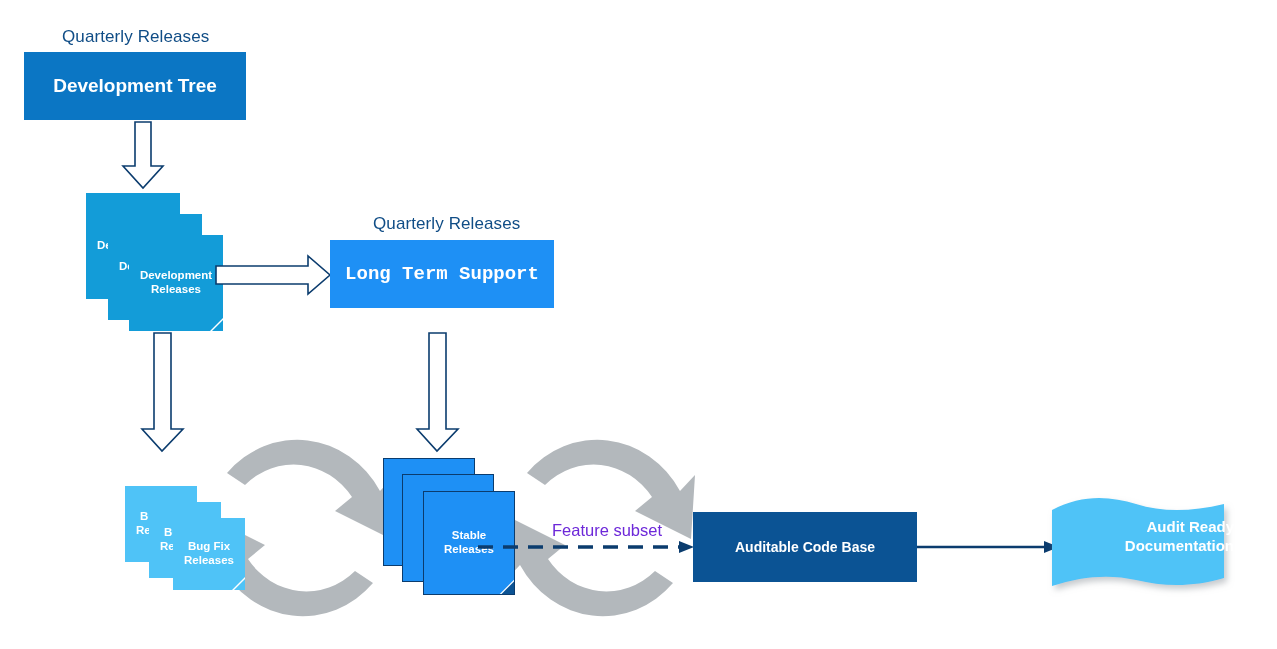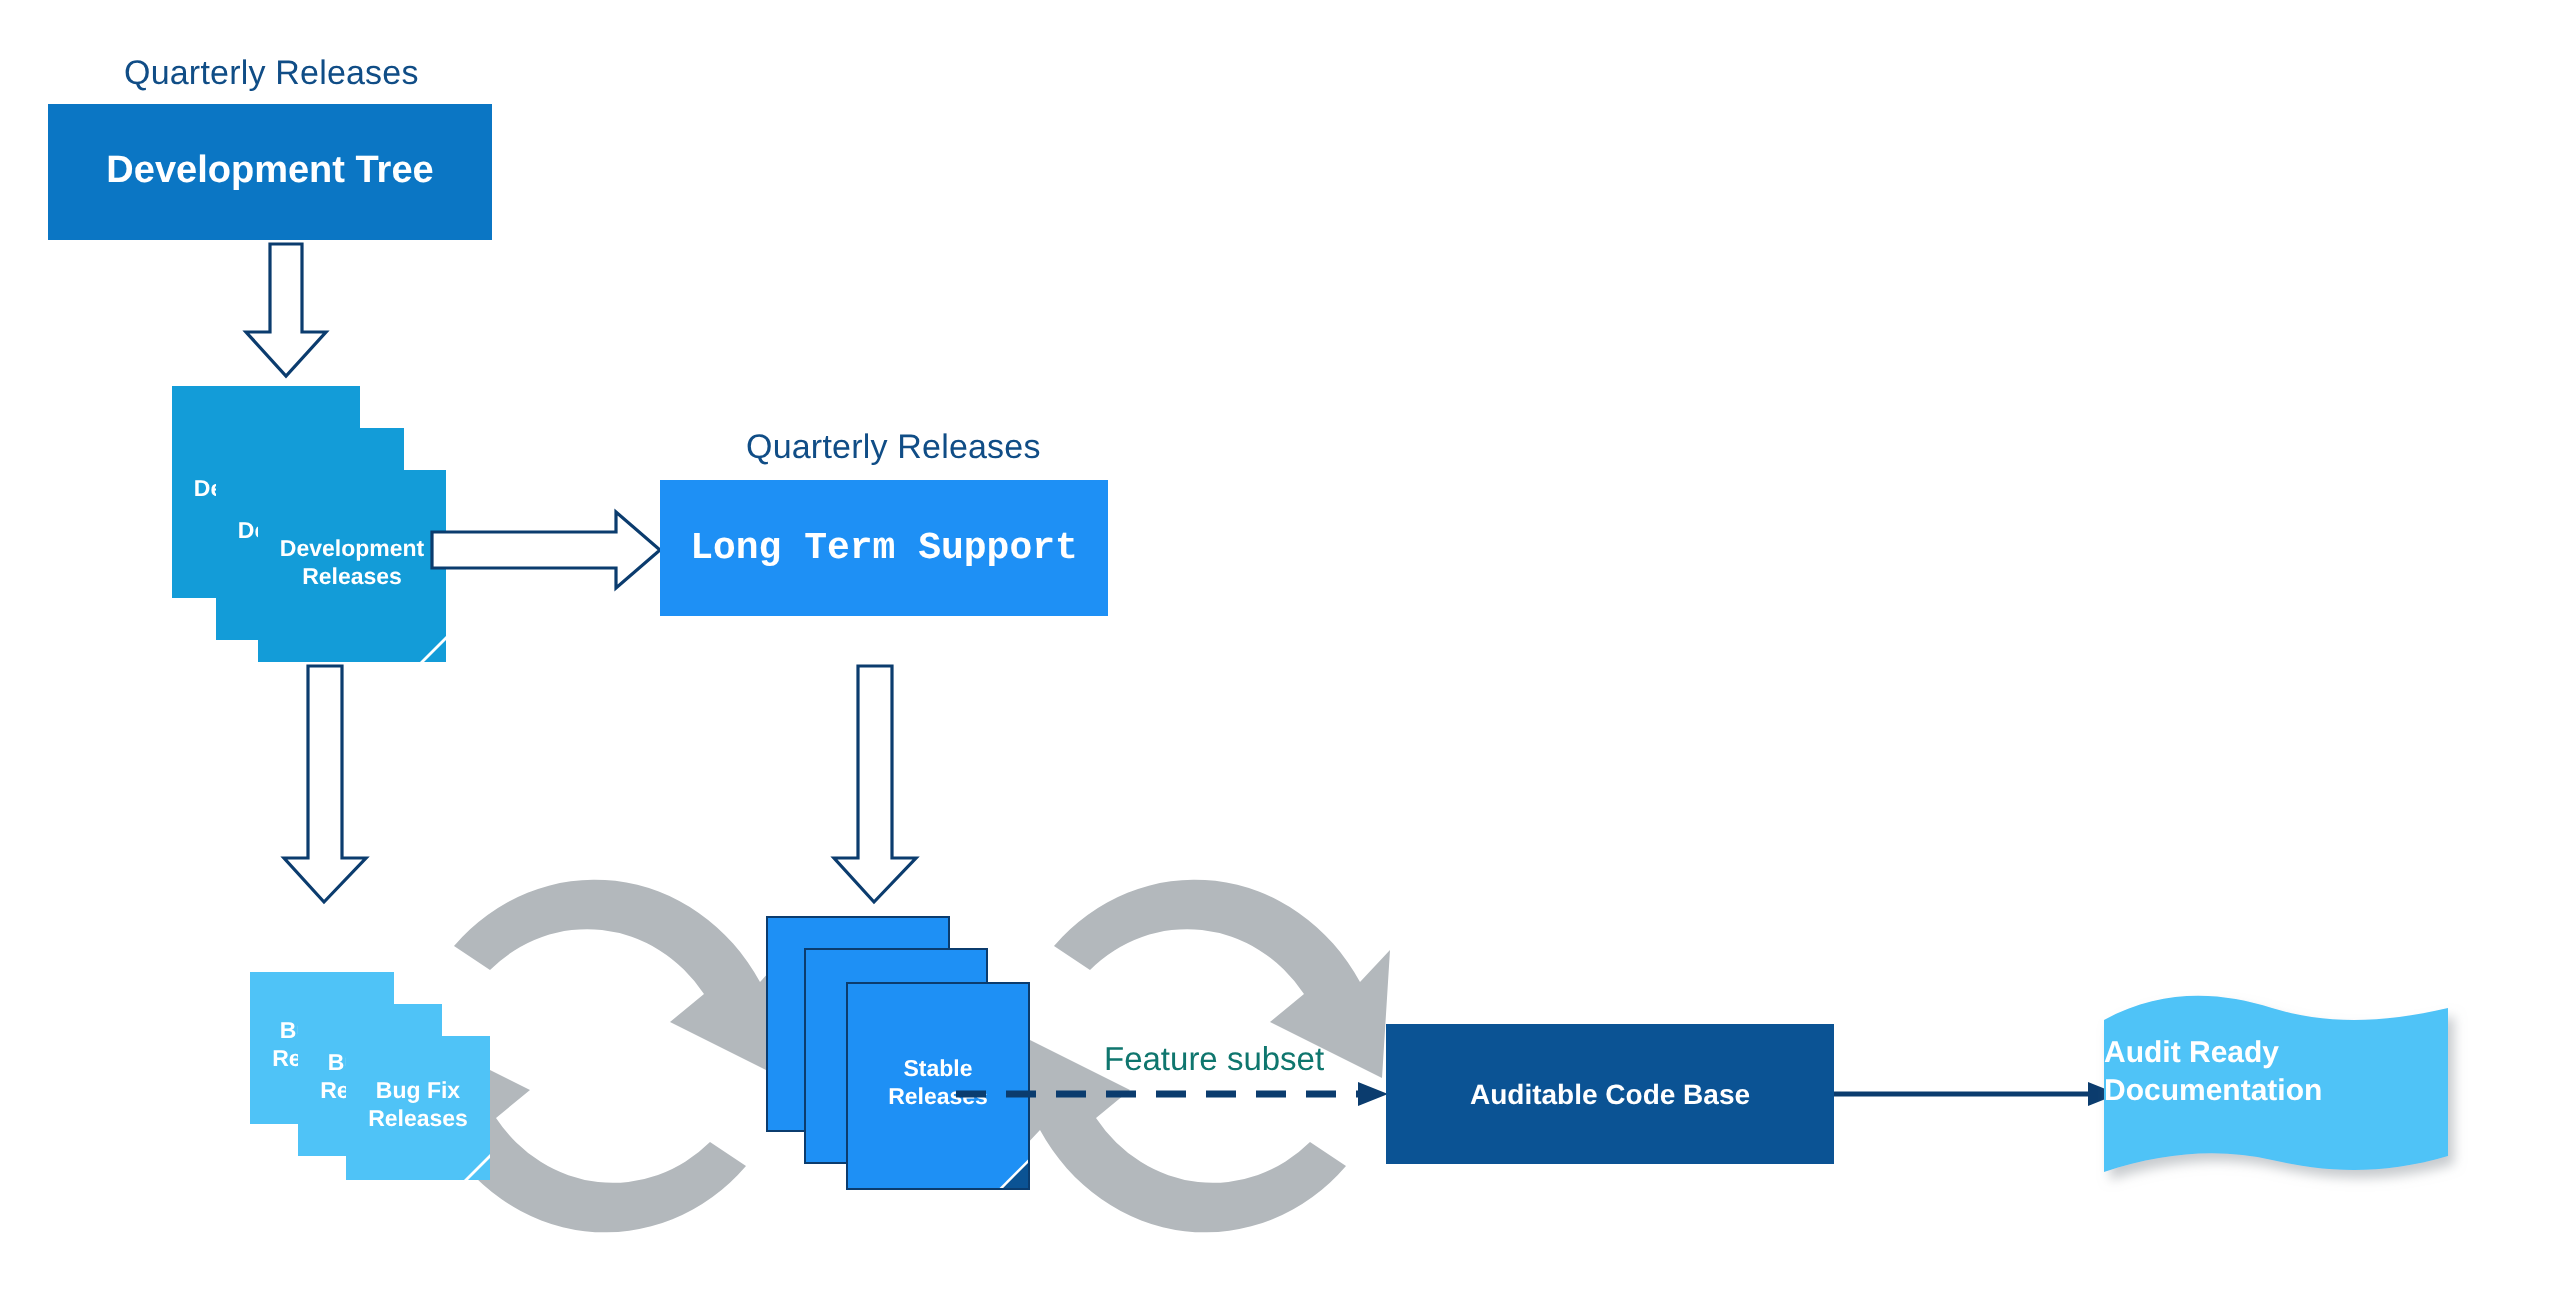--- a/index.html
+++ b/index.html
@@ -75,31 +75,31 @@
     bottom: 0;
     width: 16px;
     height: 16px;
   }
 
   
   .flag-text {
     position: absolute;
     left: 0; right: 0;
     top: 22px;
-    text-align: left;
+    text-align: right;
     color: #ffffff;
     font-weight: bold;
     font-size: 15px;
     line-height: 1.25;
     pointer-events: none;
   }
 
   
   .edge-label {
-    color: #0f766e;
+    color: #6d28d9;
     font-size: 16.5px;
     white-space: nowrap;
   }
   svg { display: block; overflow: visible; }
 </style>
 </head>
 <body>
 
 <div id="canvas">
 

